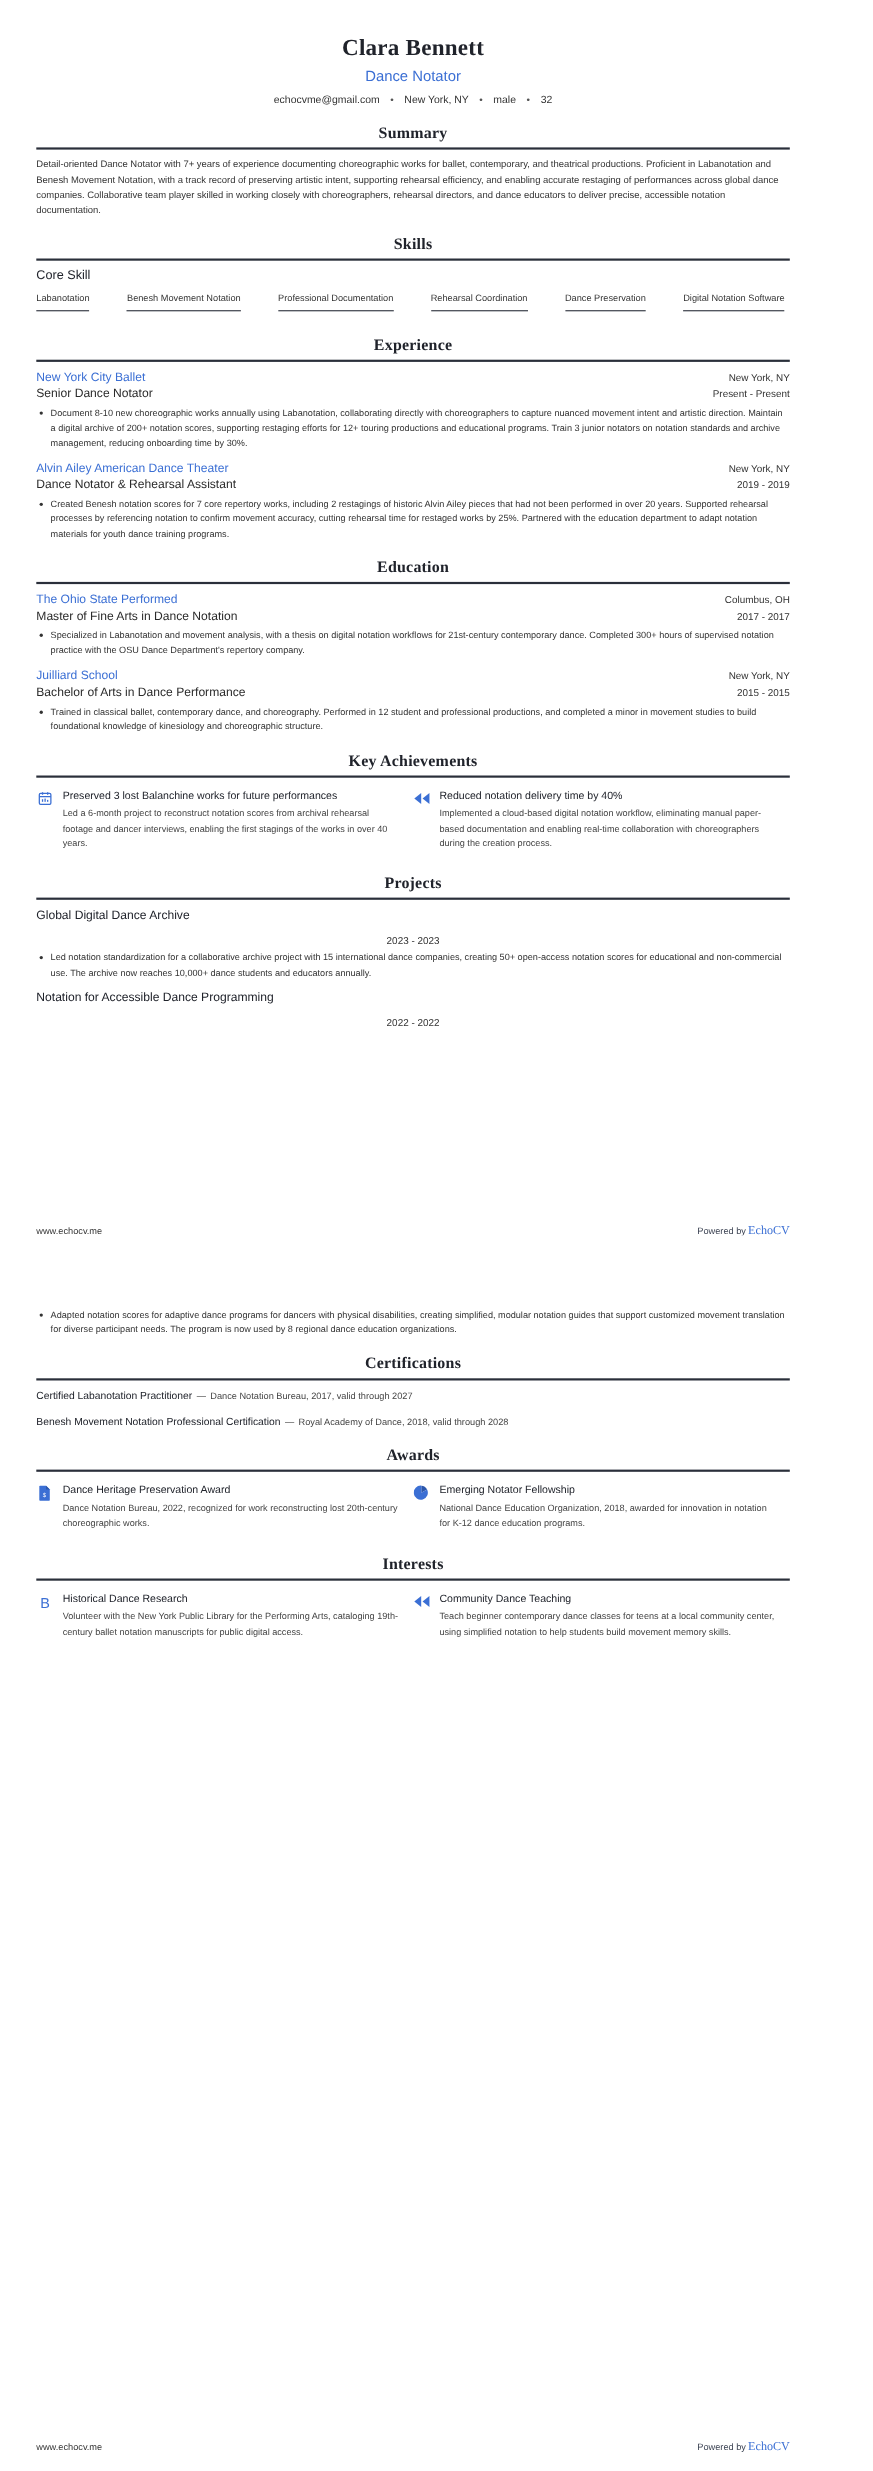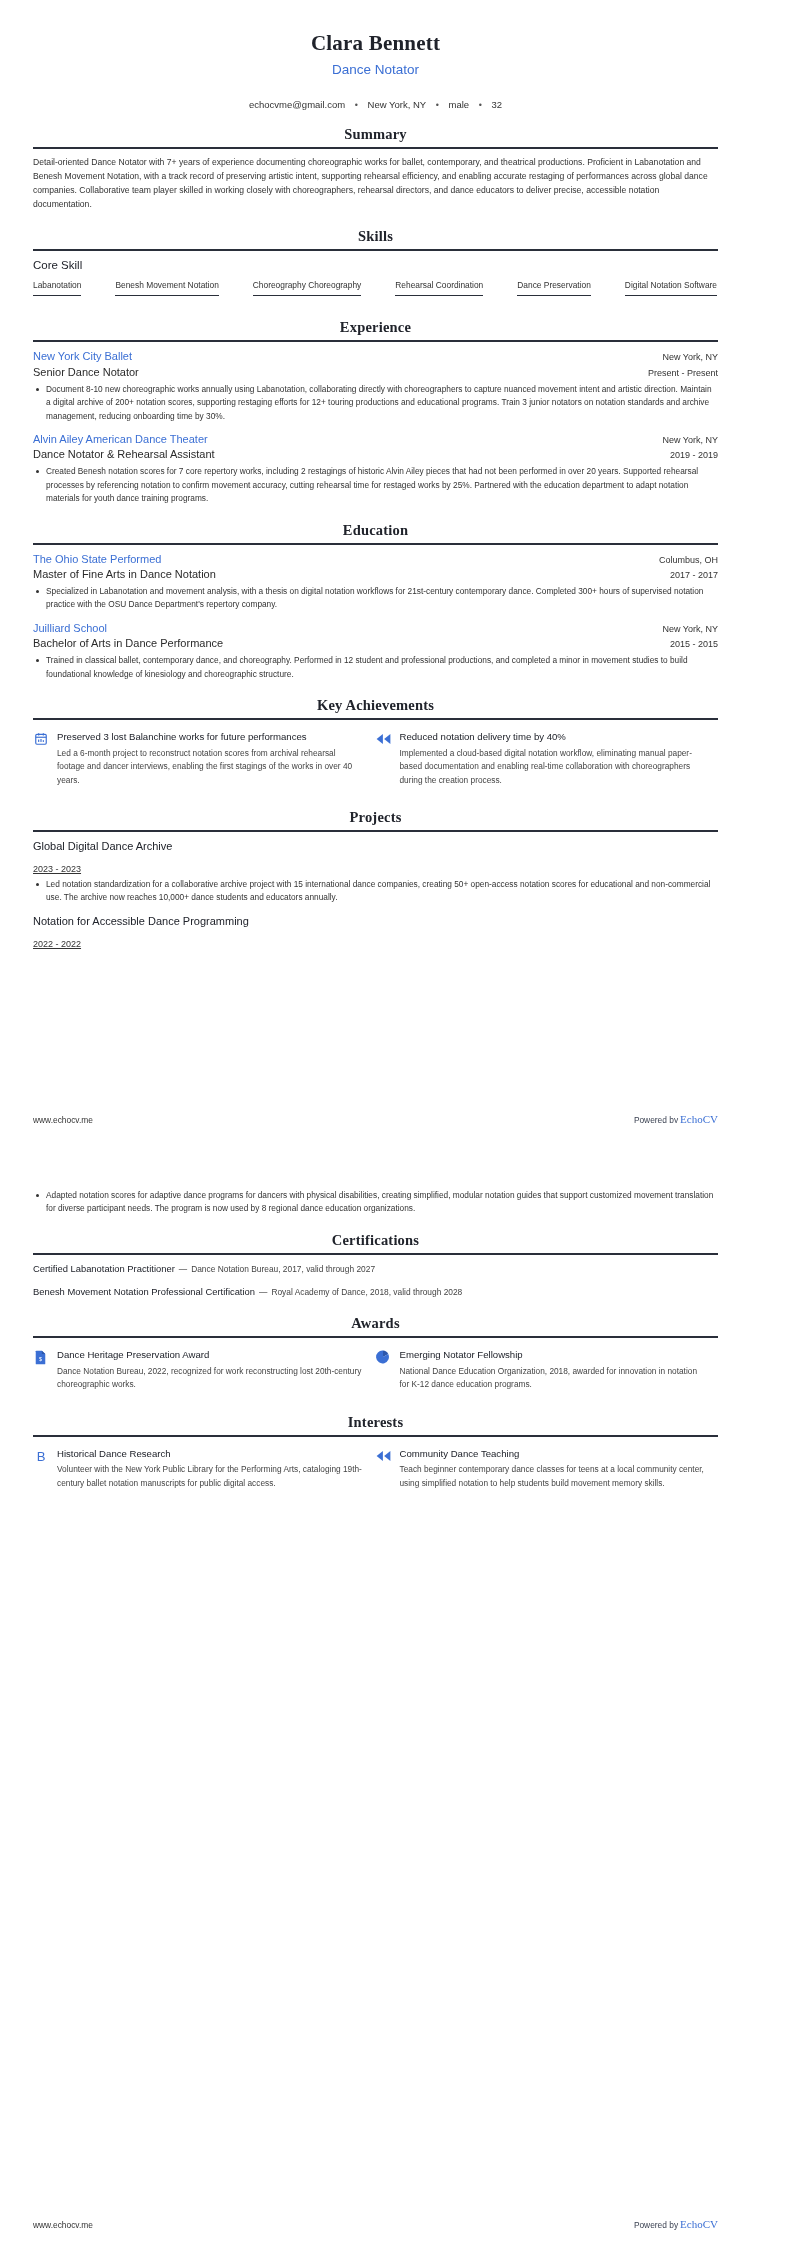--- a/index.html
+++ b/index.html
@@ -36,21 +36,21 @@
     color: #20232b;
     line-height: 1.25;
   }
   .hdr-role {
     font-size: 13.5px;
     color: #3b6fd4;
     margin-top: 5px;
     line-height: 1.3;
   }
   .hdr-contact {
-    margin-top: 20px;
+    margin-top: 7px;
     font-size: 9.5px;
     color: #333;
   }
   .hdr-contact .dot {
     display: inline-block;
     margin: 0 7px;
     color: #555;
     font-size: 9px;
     vertical-align: middle;
   }
@@ -158,24 +158,23 @@
 
   
   .proj-title {
     font-size: 11px;
     color: #20232b;
     line-height: 1.45;
   }
   .proj-dates {
     font-size: 9px;
     color: #333;
-    text-align: left;
+    text-align: center;
     line-height: 1.45;
     margin-top: 8px;
-    text-decoration: underline;
   }
 
   
   .cards {
     display: flex;
     flex-wrap: wrap;
     margin-top: 2px;
   }
   .card {
     width: 50%;
@@ -273,21 +272,21 @@
     <div class="para">Detail-oriented Dance Notator with 7+ years of experience documenting choreographic works for ballet, contemporary, and theatrical productions. Proficient in Labanotation and Benesh Movement Notation, with a track record of preserving artistic intent, supporting rehearsal efficiency, and enabling accurate restaging of performances across global dance companies. Collaborative team player skilled in working closely with choreographers, rehearsal directors, and dance educators to deliver precise, accessible notation documentation.</div>
   </div>
 
   <div class="section">
     <div class="section-title">Skills</div>
     <div class="rule"></div>
     <div class="skill-group-label">Core Skill</div>
     <div class="skill-list">
       <span class="skill-chip">Labanotation</span>
       <span class="skill-chip">Benesh Movement Notation</span>
-      <span class="skill-chip">Choreography Choreography</span>
+      <span class="skill-chip">Professional Documentation</span>
       <span class="skill-chip">Rehearsal Coordination</span>
       <span class="skill-chip">Dance Preservation</span>
       <span class="skill-chip">Digital Notation Software</span>
     </div>
   </div>
 
   <div class="section">
     <div class="section-title">Experience</div>
     <div class="rule"></div>
 

